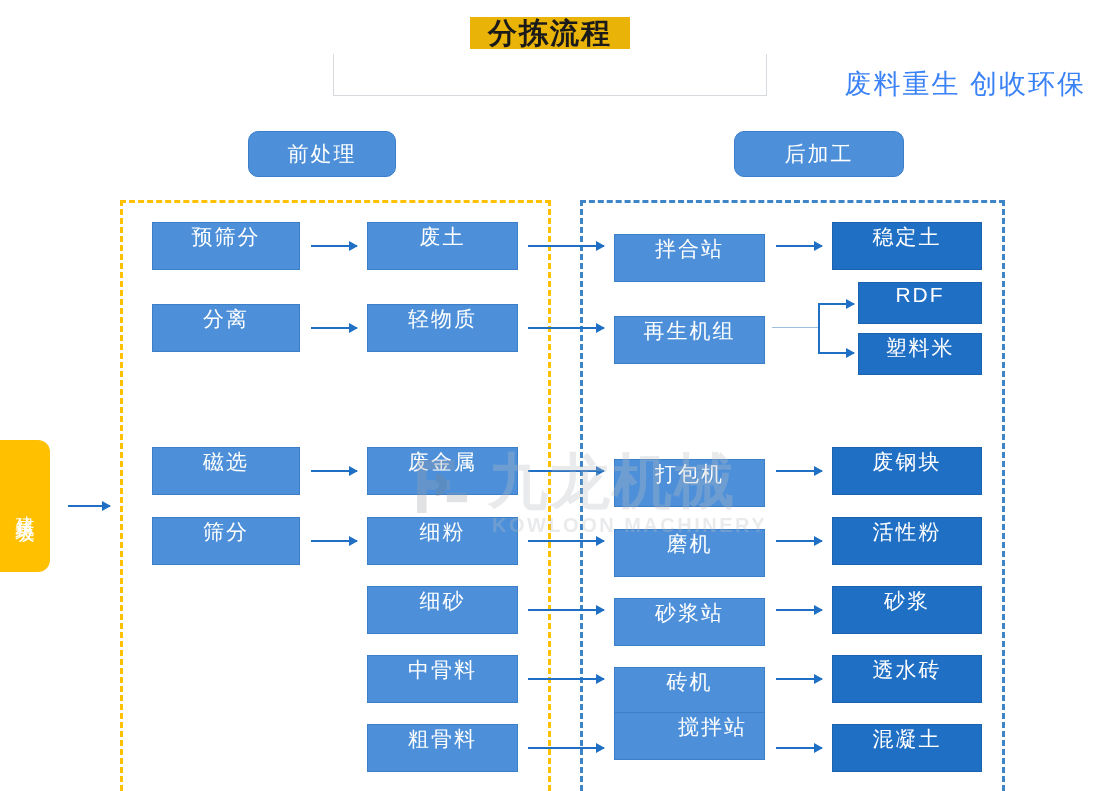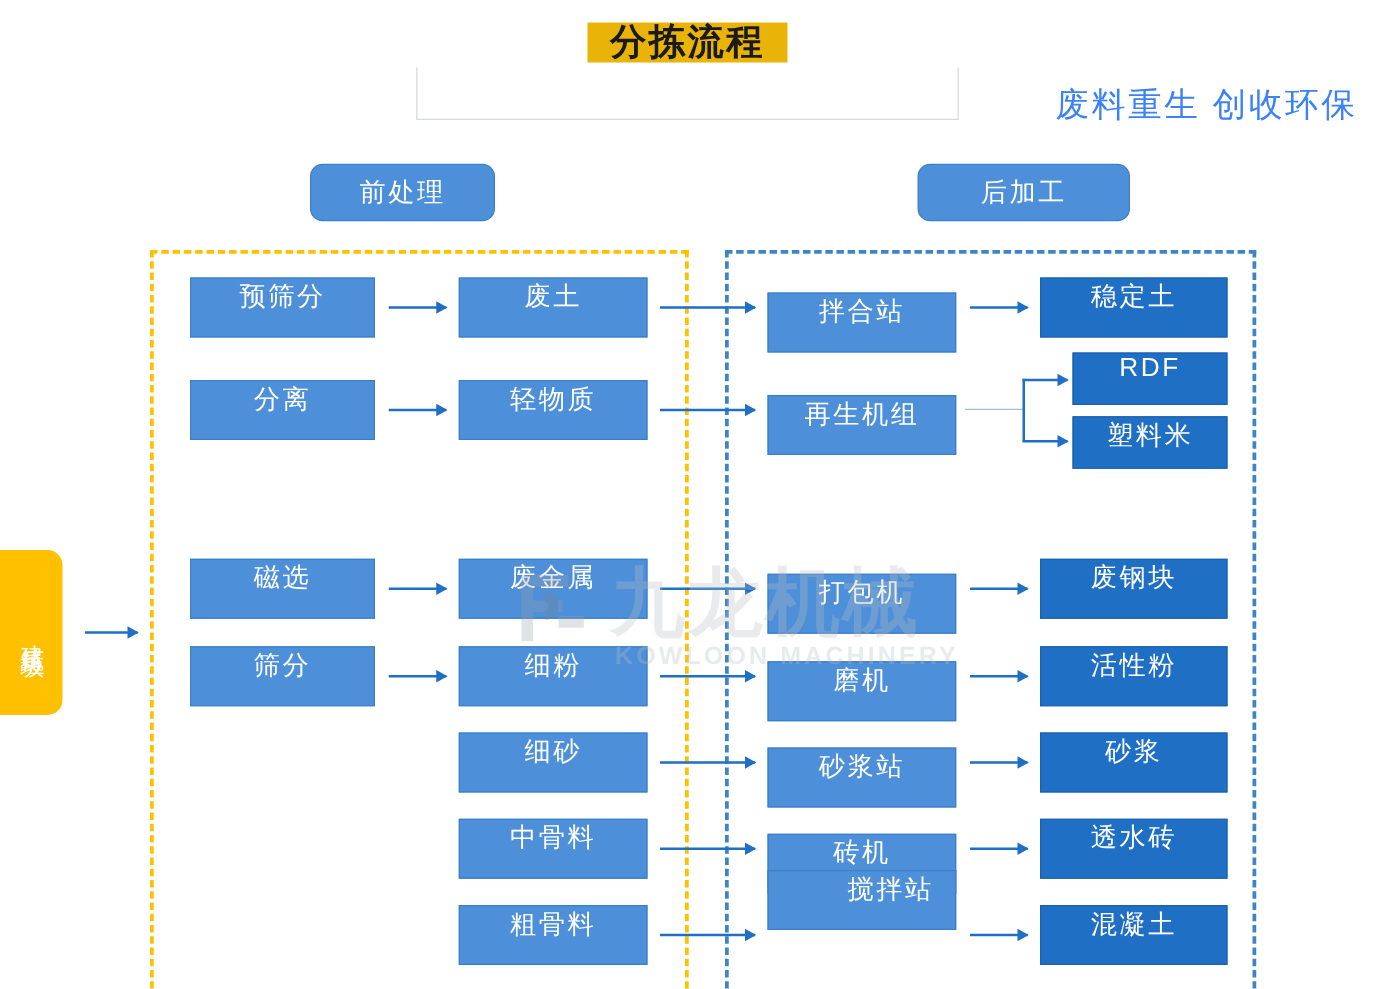--- a/index.html
+++ b/index.html
@@ -206,21 +206,21 @@
   </div>
   <div class="node light c3" style="top:517px;">
     <span>磨机</span>
   </div>
   <div class="node light c3" style="top:586px;">
     <span>砂浆站</span>
   </div>
   <div class="node light c3" style="top:655px;">
     <span>砖机</span>
   </div>
-  <div class="node light c3" style="top:684px;padding-left:46px;">
+  <div class="node light c3" style="top:700px;padding-left:46px;">
     <span>搅拌站</span>
   </div>
 
   <div class="node dark c4" style="top:222px;">
     <span>稳定土</span>
   </div>
   <div class="node dark c4 small" style="top:282px; left:858px; width:124px;">
     <span>RDF</span>
   </div>
   <div class="node dark c4 small" style="top:333px; left:858px; width:124px;">

